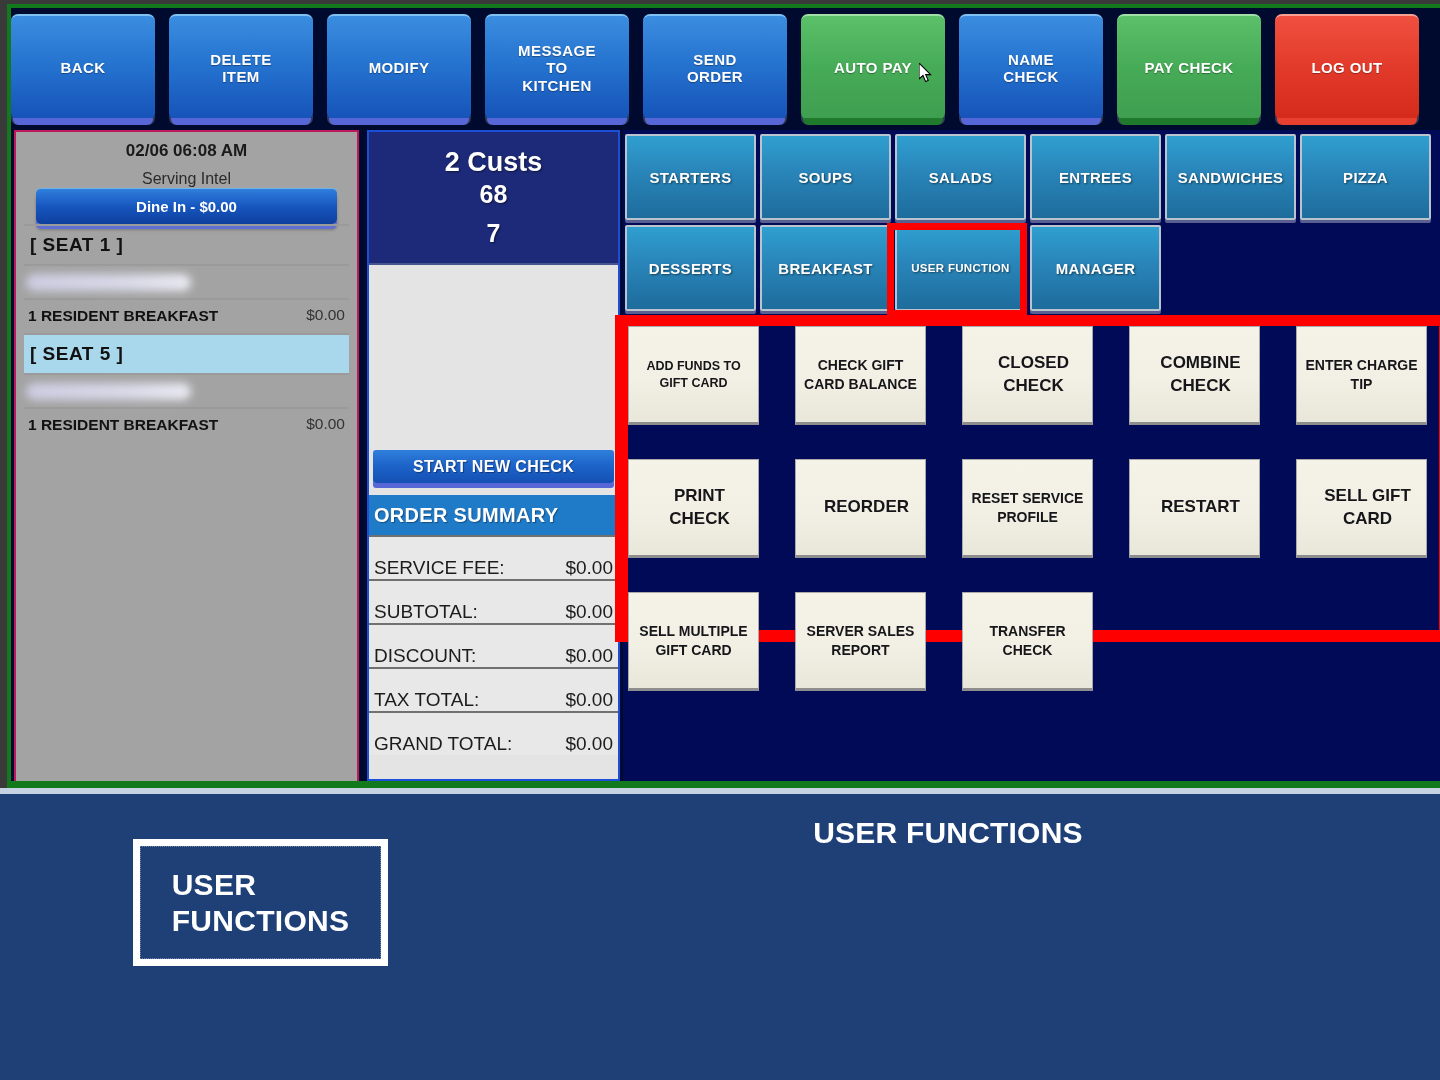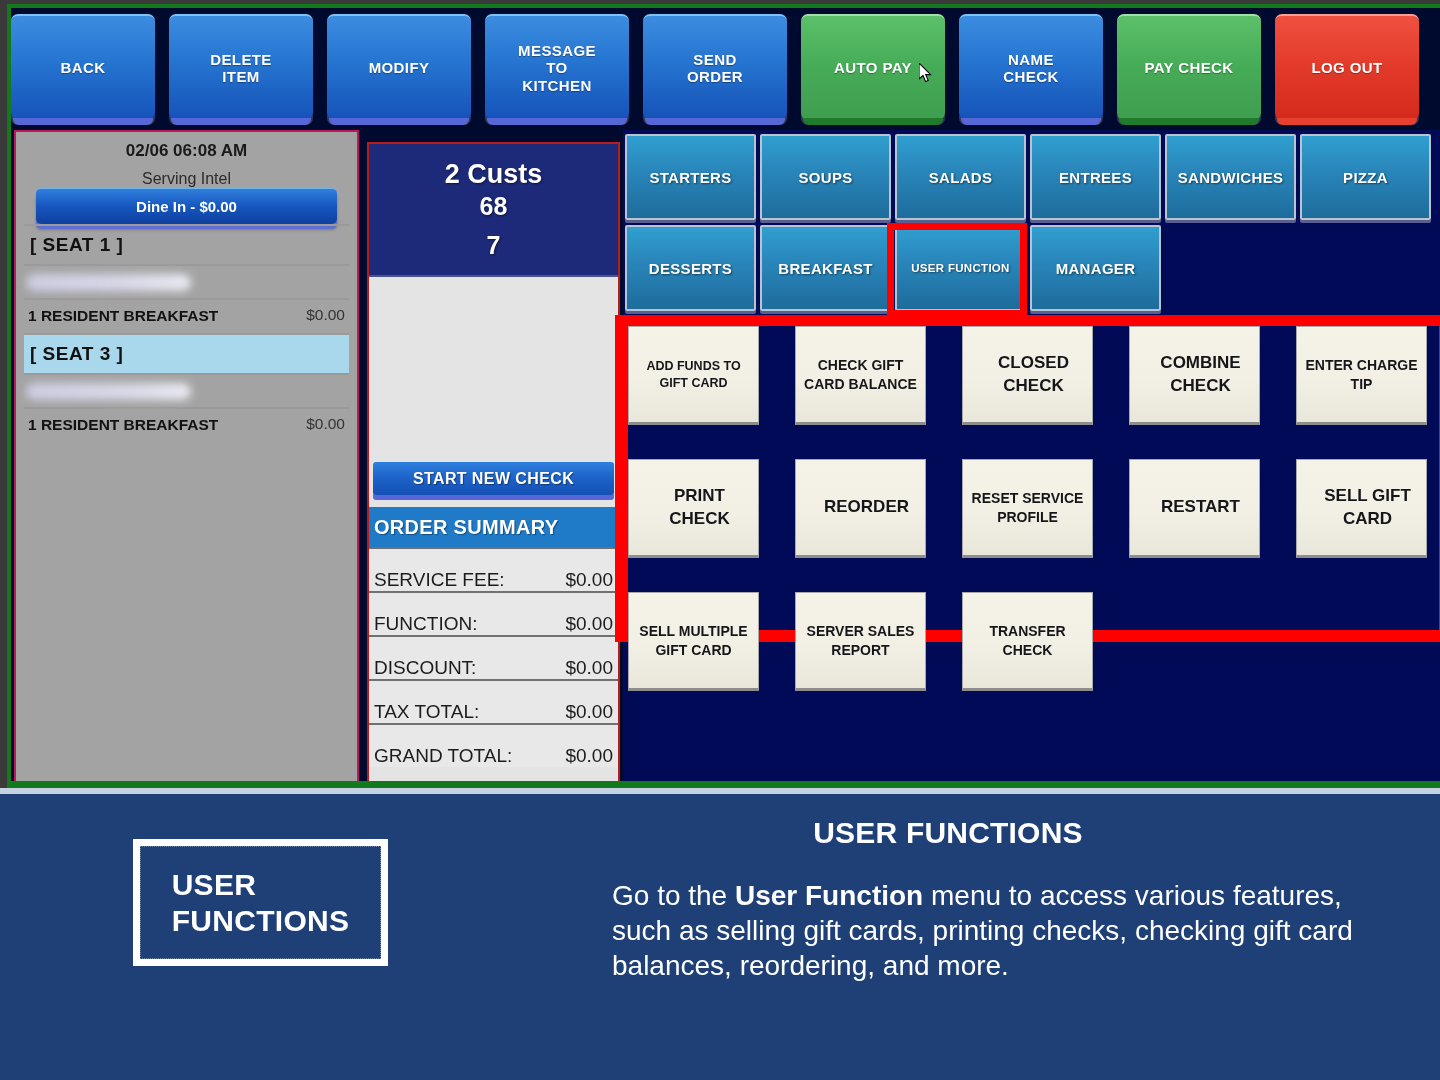--- a/index.html
+++ b/index.html
@@ -103,22 +103,21 @@
     display:flex; justify-content:space-between; align-items:flex-start;
     font-size: 15.5px; font-weight: bold; color:#111;
   }
   .line-item .nm { line-height: 1.25; max-width: 200px; }
   .line-item .pr { font-weight: normal; color:#333; font-size:15.5px; }
 
   
   #order-panel {
     position: absolute; left: 356px; top: 122px; width: 253px; height: 651px;
     background: #e4e4e4;
-    border: 2px solid #b91c1c;
-    margin-top: 12px;
+    border: 2px solid #1d4ed8;
   }
   #cust-box {
     height: 133px; background: #1d2a7a; color:#fff;
     display:flex; flex-direction:column; align-items:center; justify-content:center;
     border-bottom: 2px solid #48548f; cursor:pointer;
   }
   #cust-box .l1 { font-size: 27px; font-weight: bold; text-shadow:1px 1px 2px rgba(0,0,0,.5); }
   #cust-box .l2 { font-size: 25px; font-weight: bold; margin-top:2px; text-shadow:1px 1px 2px rgba(0,0,0,.5);}
   #cust-box .l3 { font-size: 25px; font-weight: bold; margin-top:10px; text-shadow:1px 1px 2px rgba(0,0,0,.5);}
   #order-blank { height: 185px; background:#e4e4e4; }
@@ -261,21 +260,21 @@
         <div id="dinein-btn">Dine In - $0.00</div>
         <div id="seat-list">
             <div class="seat-hdr">[ SEAT 1 ]</div>
             <div class="redacted">
               <div class="redact-bar"></div>
             </div>
             <div class="line-item">
               <div class="nm">1 RESIDENT BREAKFAST</div>
               <div class="pr">$0.00</div>
             </div>
-            <div class="seat-hdr sel">[ SEAT 3 ]</div>
+            <div class="seat-hdr sel">[ SEAT 5 ]</div>
             <div class="redacted">
               <div class="redact-bar"></div>
             </div>
             <div class="line-item">
               <div class="nm">1 RESIDENT BREAKFAST</div>
               <div class="pr">$0.00</div>
             </div>
           </div>
       </div>
 
@@ -287,21 +286,21 @@
         </div>
         <div id="order-blank"></div>
         <div id="start-new">START NEW CHECK</div>
         <div id="order-summary-hdr">ORDER SUMMARY</div>
         <div id="sum-rows">
             <div class="sum-row">
               <span>SERVICE FEE:</span>
               <span>$0.00</span>
             </div>
             <div class="sum-row">
-              <span>FUNCTION:</span>
+              <span>SUBTOTAL:</span>
               <span>$0.00</span>
             </div>
             <div class="sum-row">
               <span>DISCOUNT:</span>
               <span>$0.00</span>
             </div>
             <div class="sum-row">
               <span>TAX TOTAL:</span>
               <span>$0.00</span>
             </div>
@@ -379,18 +378,15 @@
   </div>
 
   <div id="green-strip"></div>
   <div id="blue-strip"></div>
 
   <div id="caption">
     <div id="uf-badge">
       <div id="uf-badge-inner">USER<br>FUNCTIONS</div>
     </div>
     <div id="cap-title">USER FUNCTIONS</div>
-    <div id="cap-body">
-      <span>Go to the </span><b>User Function</b><span> menu to access various features, such as selling gift cards, printing checks, checking gift card balances, reordering, and more.</span>
-    </div>
   </div>
 
 </div>
 
 </body></html>

